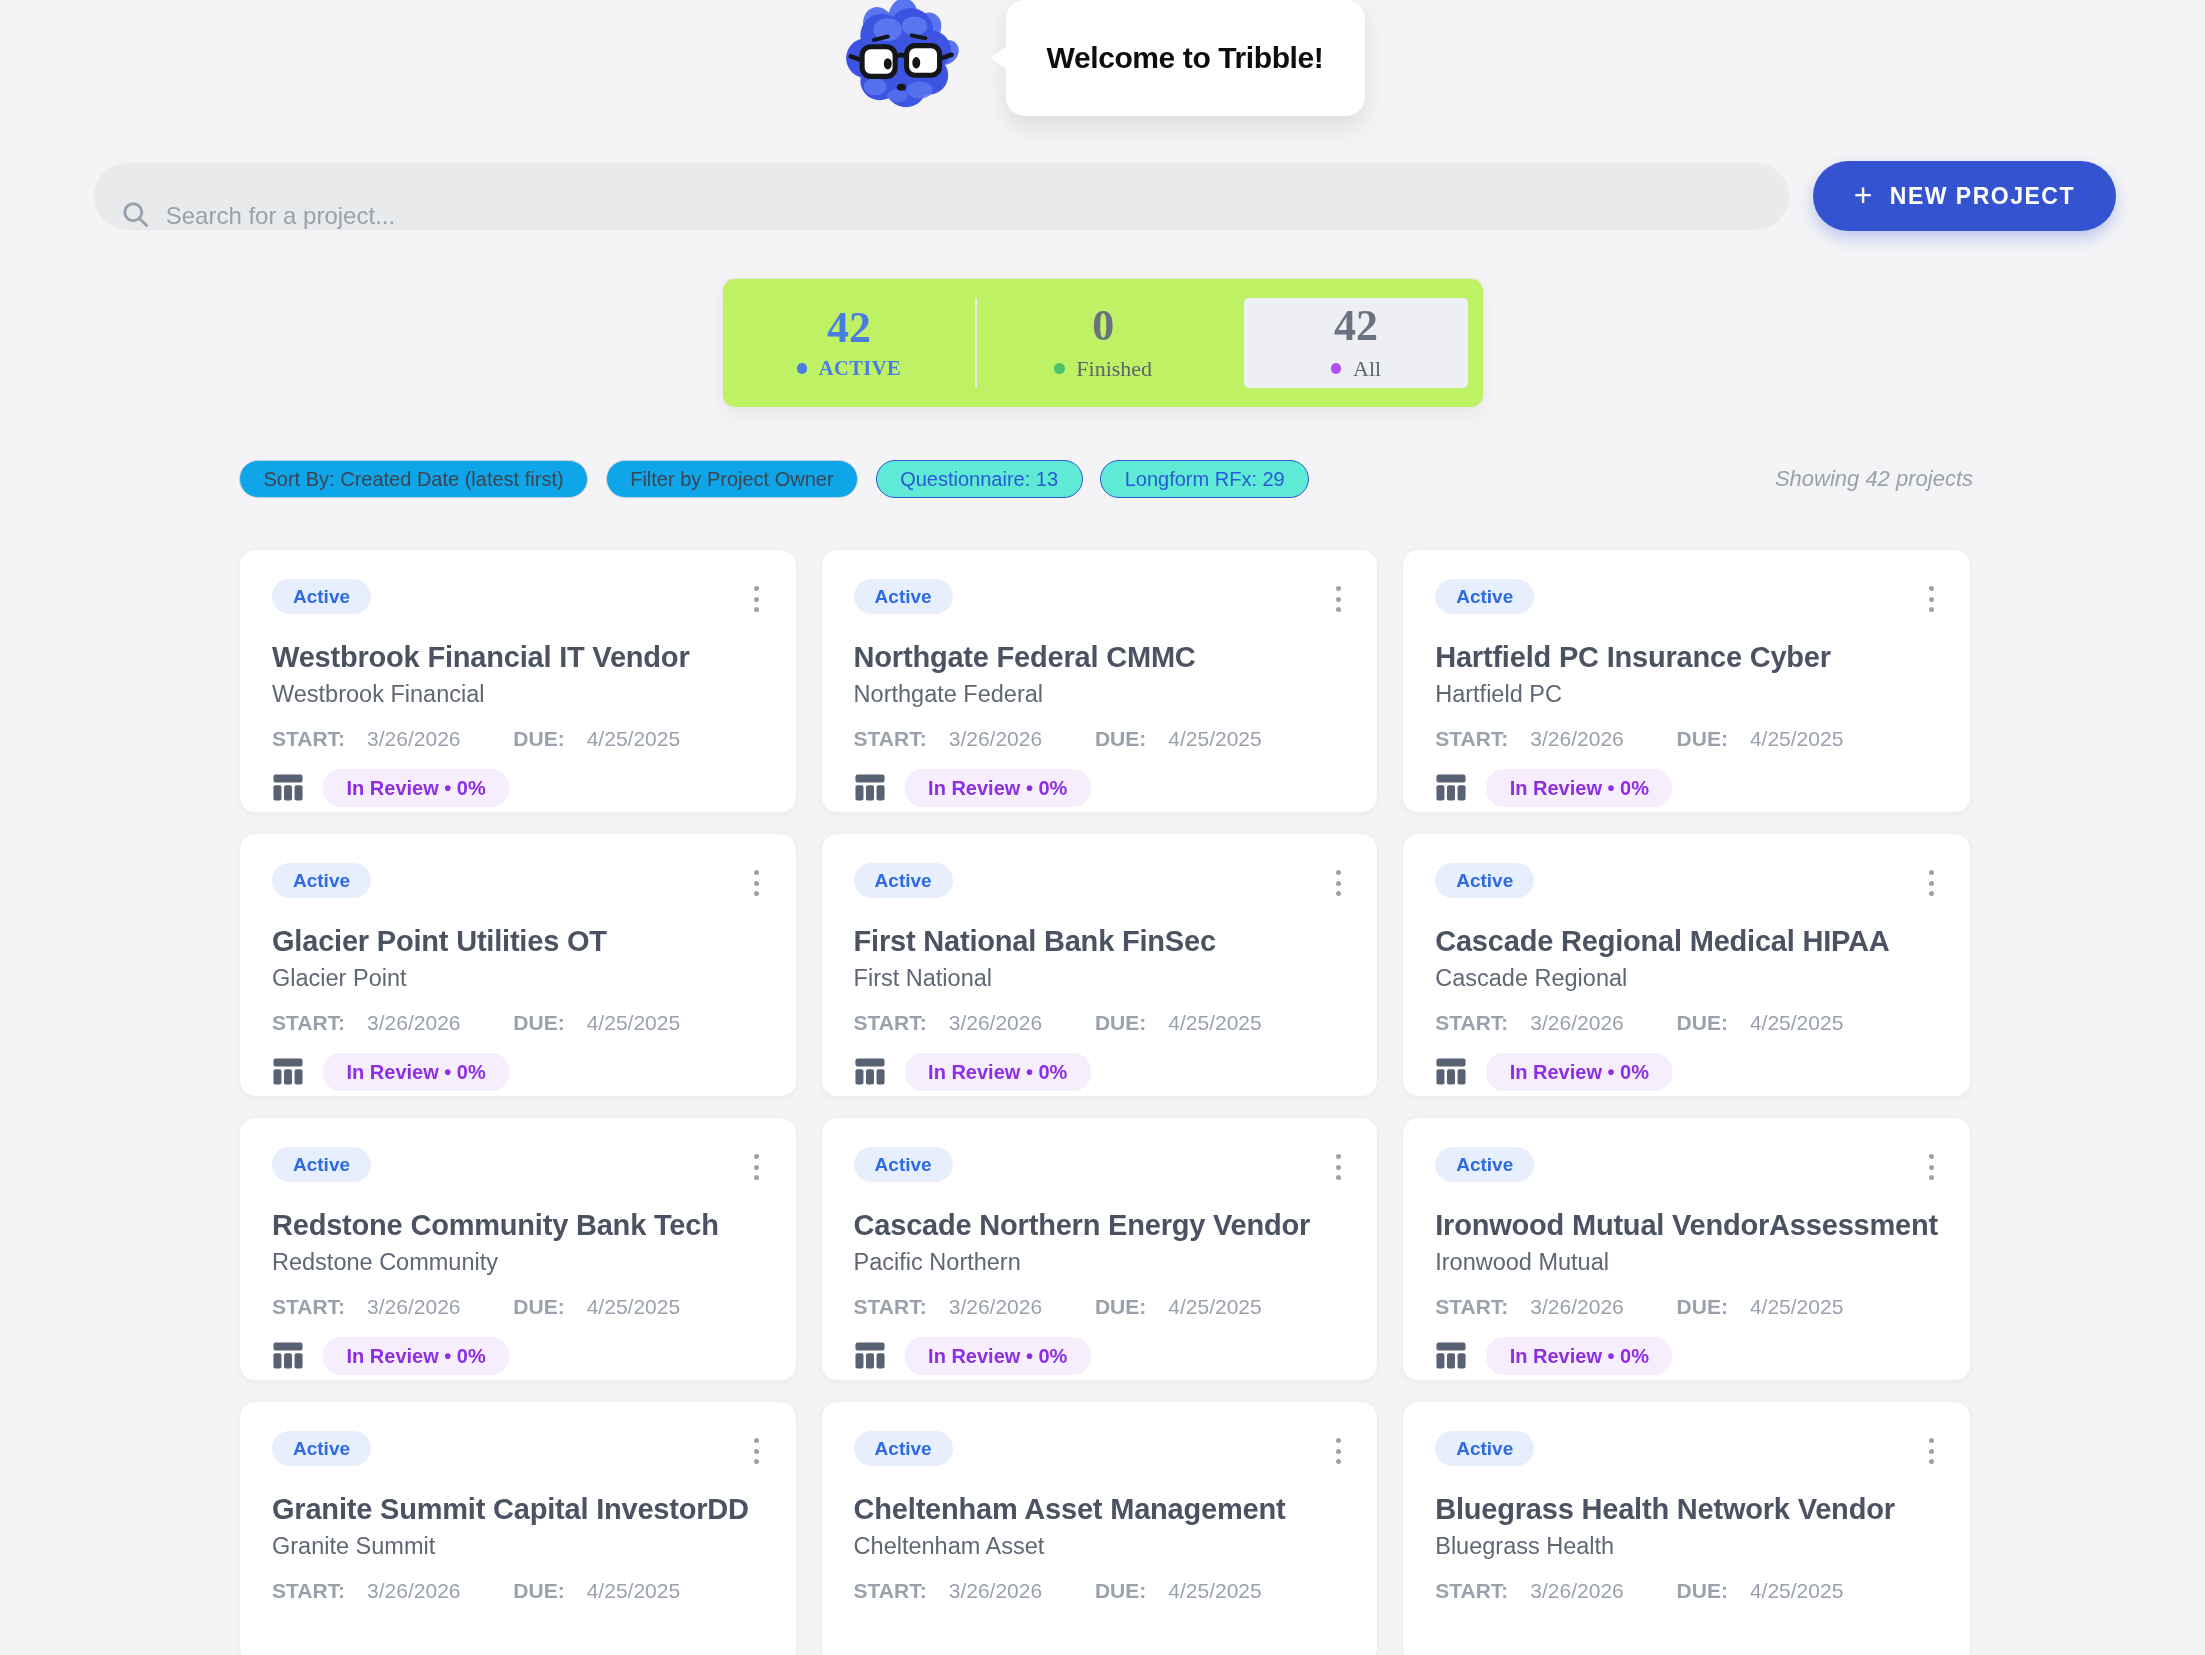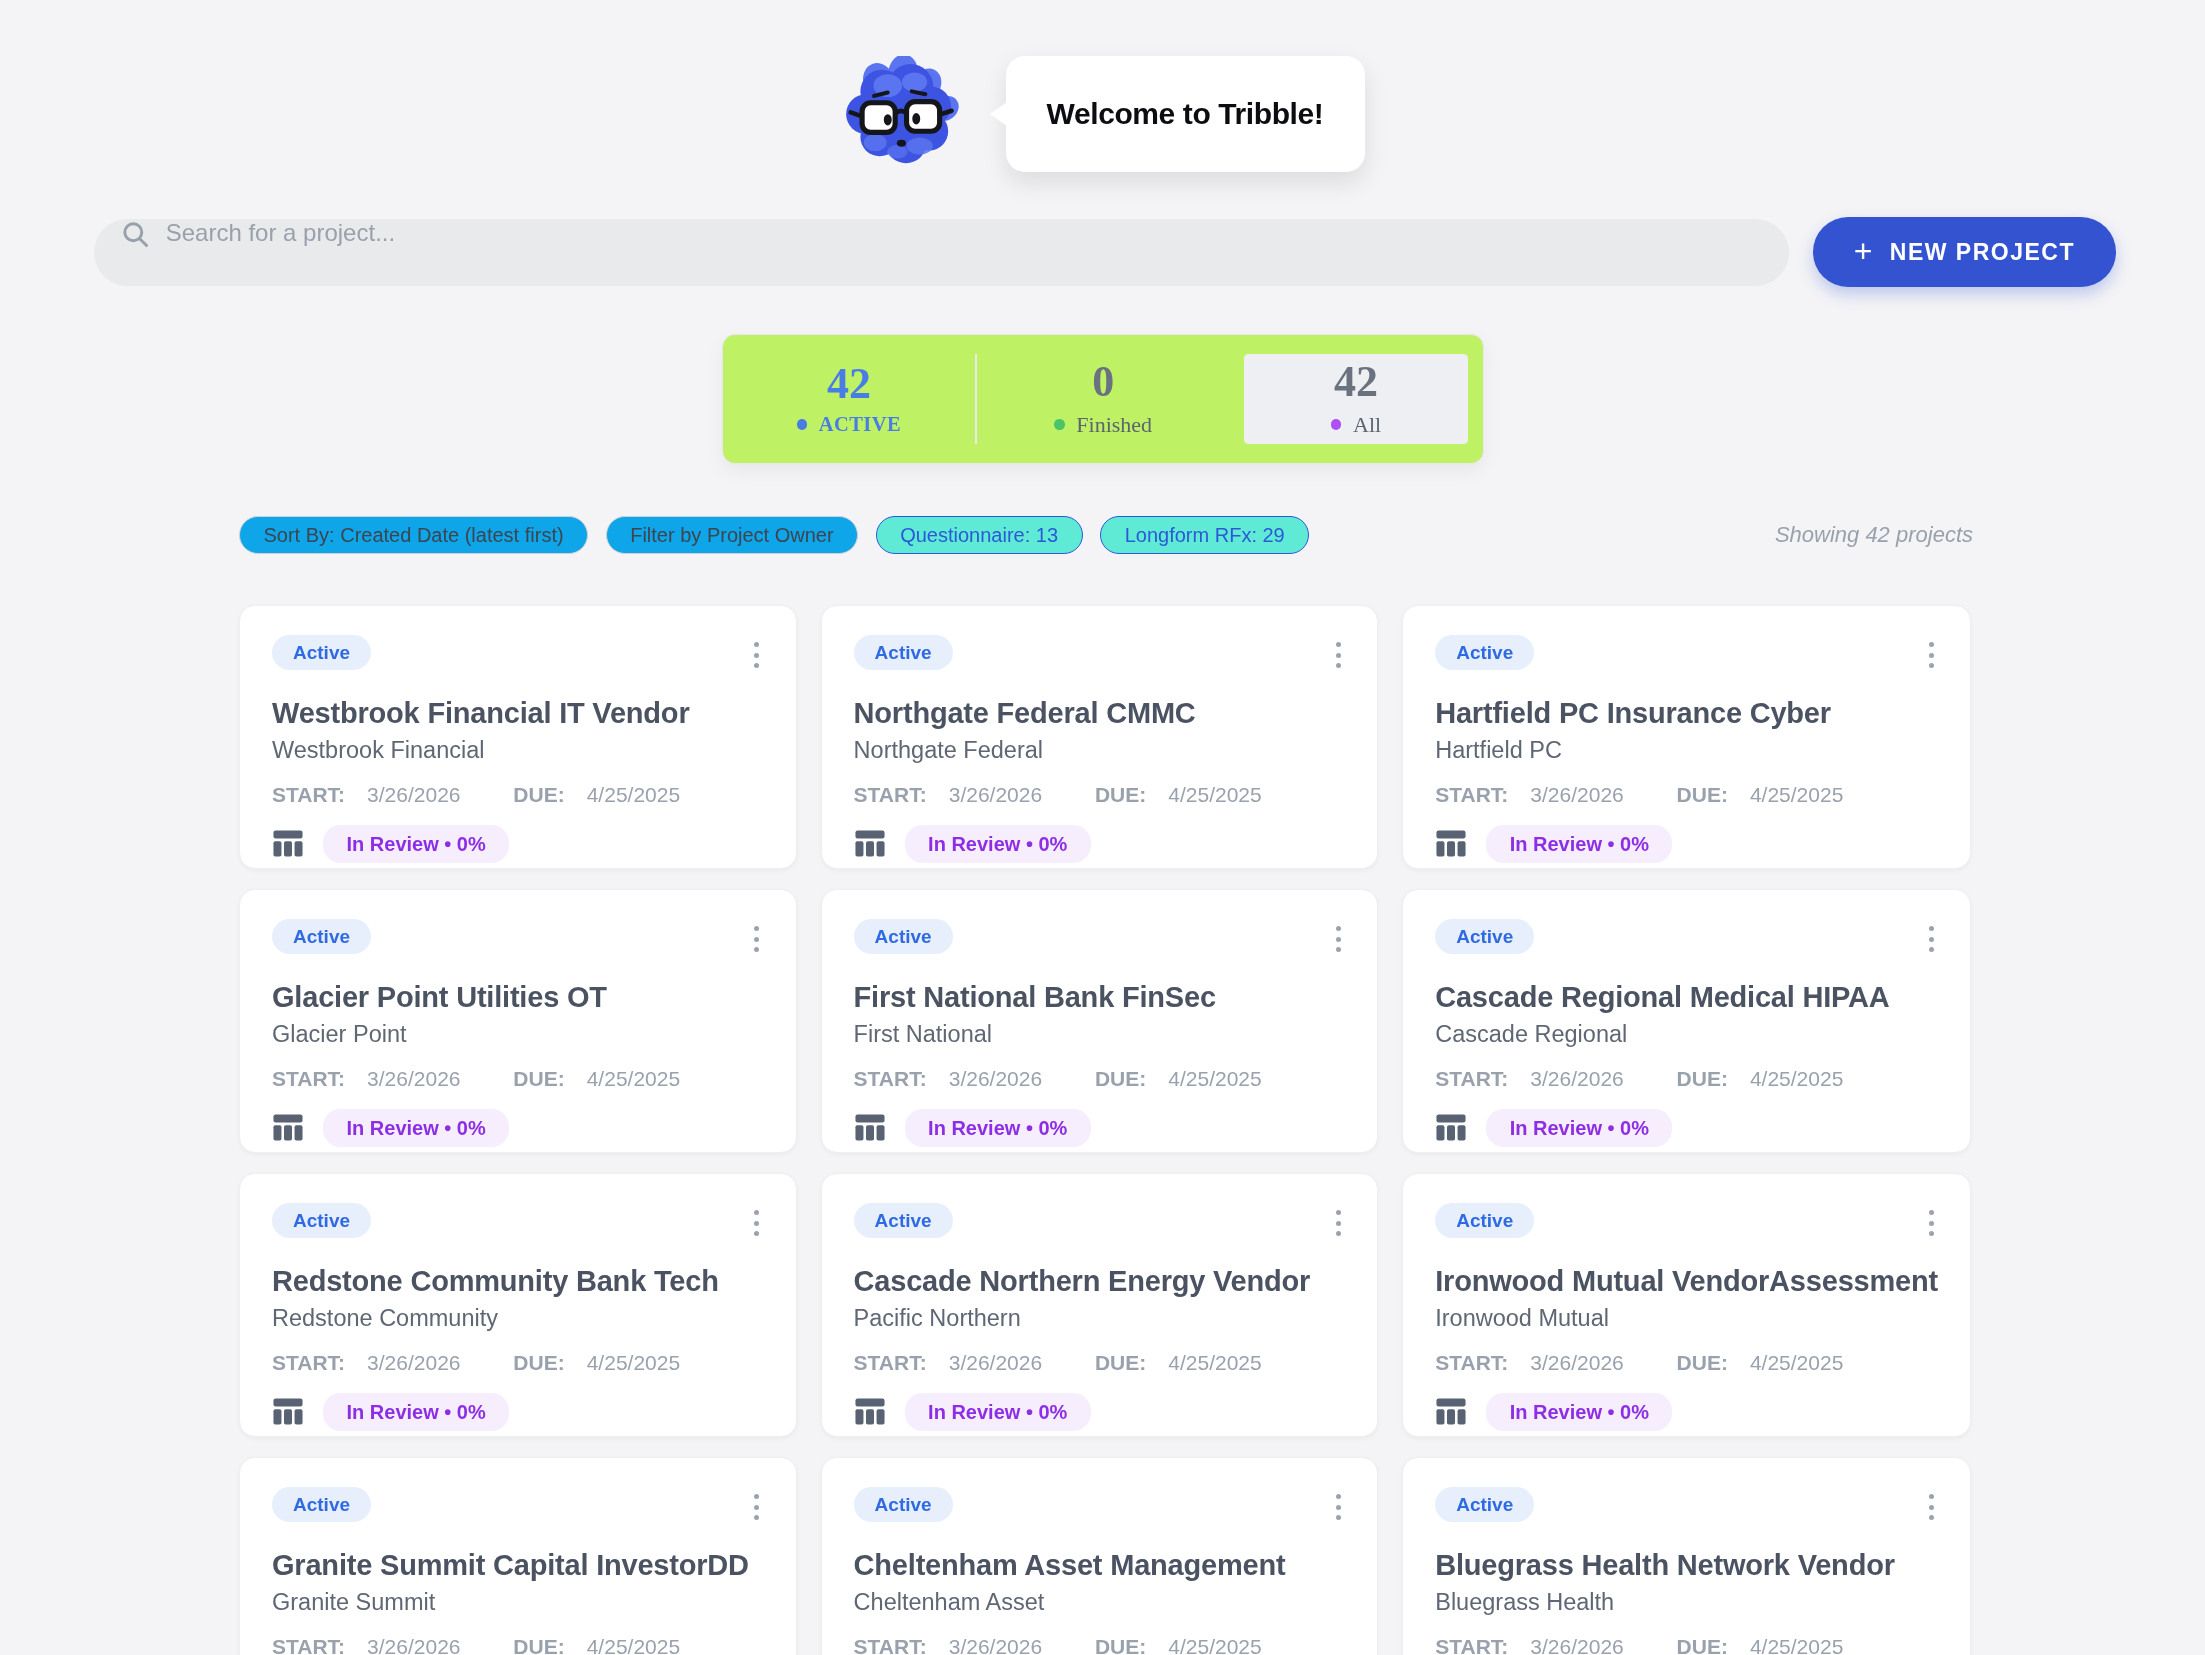--- a/index.html
+++ b/index.html
@@ -11,38 +11,38 @@
   *{box-sizing:border-box;margin:0;padding:0;}
   html,body{margin:0;padding:0;}
   body{
     width:2205px;height:1655px;overflow:hidden;position:relative;
     background:var(--page-bg);
     font-family:"Liberation Sans","DejaVu Sans",sans-serif;
     color:var(--title-color);
   }
 
   
-  .hero{display:flex;justify-content:center;align-items:flex-start;gap:43px;padding-top:56px;}
+  .hero{display:flex;justify-content:center;align-items:flex-start;gap:43px;}
   .mascot{width:122px;height:114px;flex:0 0 auto;}
   .bubble{
     position:relative;width:359px;height:116px;background:#fff;border-radius:19px;
     box-shadow:0 10.3px 25px rgba(16,24,40,.10);
     display:flex;align-items:center;justify-content:center;
   }
   .bubble::before{
     content:"";position:absolute;left:-15.4px;top:50%;transform:translateY(-50%);
     border-top:12.5px solid transparent;border-bottom:12.5px solid transparent;border-right:17px solid #fff;
   }
   .bubble-text{font-size:30px;font-weight:700;color:#0c0d10;letter-spacing:-0.4px;}
 
   
   .search-row{display:flex;align-items:center;gap:23.5px;margin:45px 89px 0 94px;}
   .search-bar{
     flex:1;height:67px;background:#e9eaec;border-radius:34px;
-    display:flex;align-items:flex-start;padding:0 16px 0 26px;gap:14.7px;
+    display:flex;align-items:flex-end;padding:0 16px 0 26px;gap:14.7px;
   }
   .search-bar svg{flex:0 0 auto;}
   .search-input{
     flex:1;border:none;outline:none;background:transparent;
     font-family:inherit;font-size:24px;color:#3d4550;
   }
   .search-input::placeholder{color:#9aa1ac;}
   .new-project-btn{
     flex:0 0 auto;height:70px;padding:0 41px;border:none;border-radius:35px;cursor:pointer;
     background:var(--accent-blue);color:#fff;

